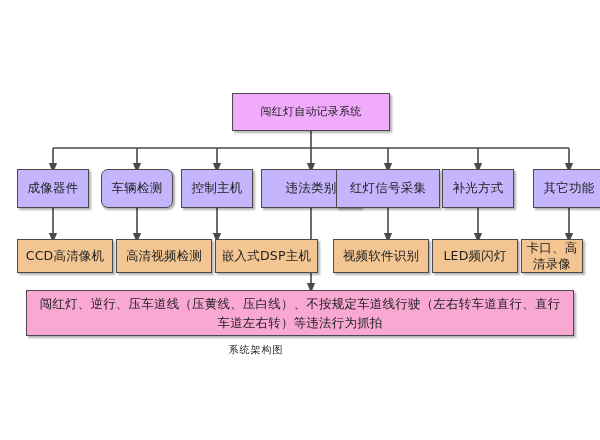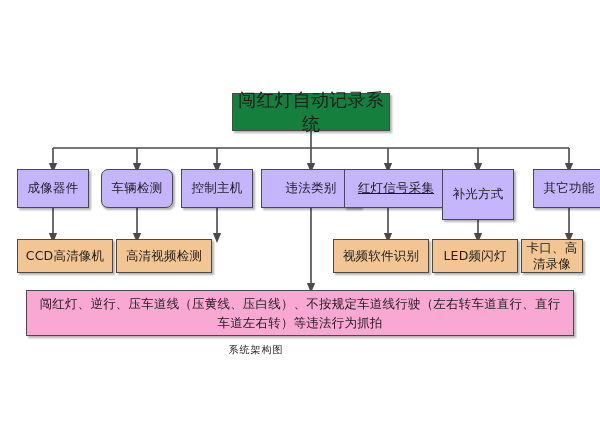--- a/index.html
+++ b/index.html
@@ -43,22 +43,22 @@
     justify-content: center;
     text-align: center;
     border: 1px solid #4a4a4a;
     box-shadow: 1.5px 1.5px 2px rgba(0,0,0,0.30);
     color: #1c1c1c;
     line-height: 1.32;
     letter-spacing: 0.2px;
   }
 
   .node-root {
-    background: #15803d;
-    font-size: 18px;
+    background: #f0abfc;
+    font-size: 11px;
   }
 
   .node-blue {
     background: #c4b5fd;
     font-size: 12.5px;
   }
 
   .node-orange {
     background: #f2c592;
     font-size: 12.5px;
@@ -135,35 +135,38 @@
   </div>
   <div class="node node-blue" style="left:101px; top:169px; width:72px; height:39px;border-radius:7px;">
     <span>车辆检测</span>
   </div>
   <div class="node node-blue" style="left:181px; top:169px; width:72px; height:39px;">
     <span>控制主机</span>
   </div>
   <div class="node node-blue" style="left:261px; top:169px; width:100px; height:39px;">
     <span>违法类别</span>
   </div>
-  <div class="node node-blue" style="left:344px; top:169px; width:104px; height:39px;text-decoration:underline;">
+  <div class="node node-blue" style="left:336px; top:169px; width:104px; height:39px;">
     <span>红灯信号采集</span>
   </div>
-  <div class="node node-blue" style="left:442px; top:169px; width:72px; height:51px;">
+  <div class="node node-blue" style="left:442px; top:169px; width:72px; height:39px;">
     <span>补光方式</span>
   </div>
   <div class="node node-blue" style="left:533px; top:169px; width:72px; height:39px;">
     <span>其它功能</span>
   </div>
 
   <div class="node node-orange" style="left:17px; top:239px; width:96px; height:34px;">
     <span>CCD高清像机</span>
   </div>
   <div class="node node-orange" style="left:116px; top:239px; width:96px; height:34px;">
     <span>高清视频检测</span>
+  </div>
+  <div class="node node-orange" style="left:215px; top:239px; width:103px; height:34px;">
+    <span>嵌入式DSP主机</span>
   </div>
   <div class="node node-orange" style="left:333px; top:239px; width:96px; height:34px;">
     <span>视频软件识别</span>
   </div>
   <div class="node node-orange" style="left:432px; top:239px; width:86px; height:34px;">
     <span>LED频闪灯</span>
   </div>
   <div class="node node-orange" style="left:521px; top:239px; width:62px; height:34px;">
     <span>卡口、高清录像</span>
   </div>

